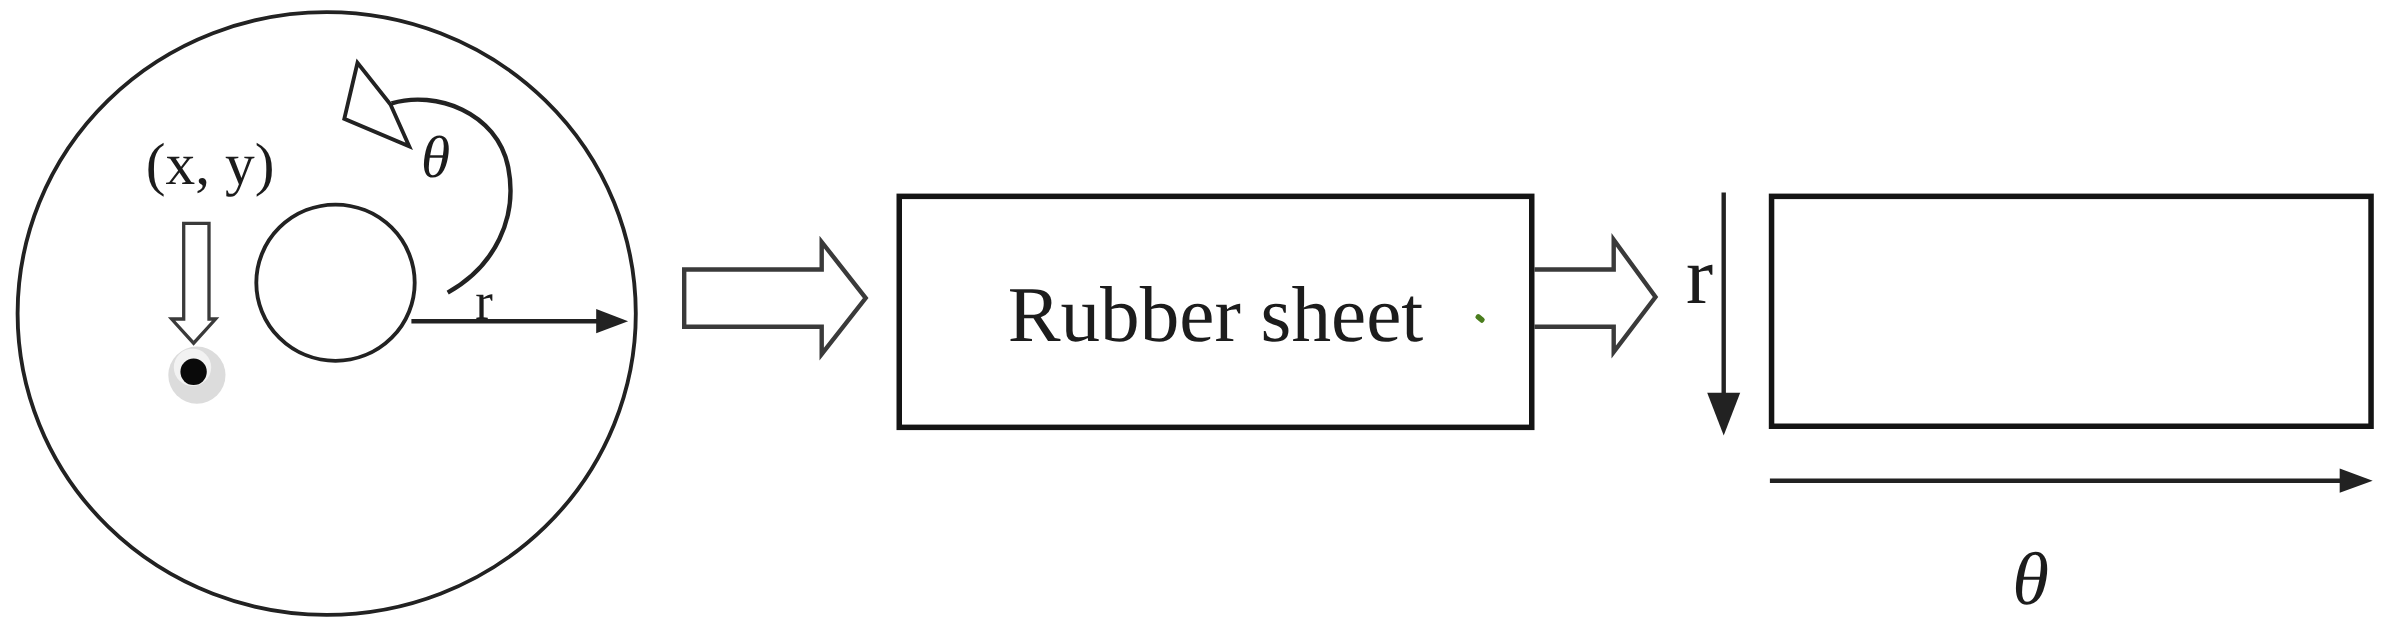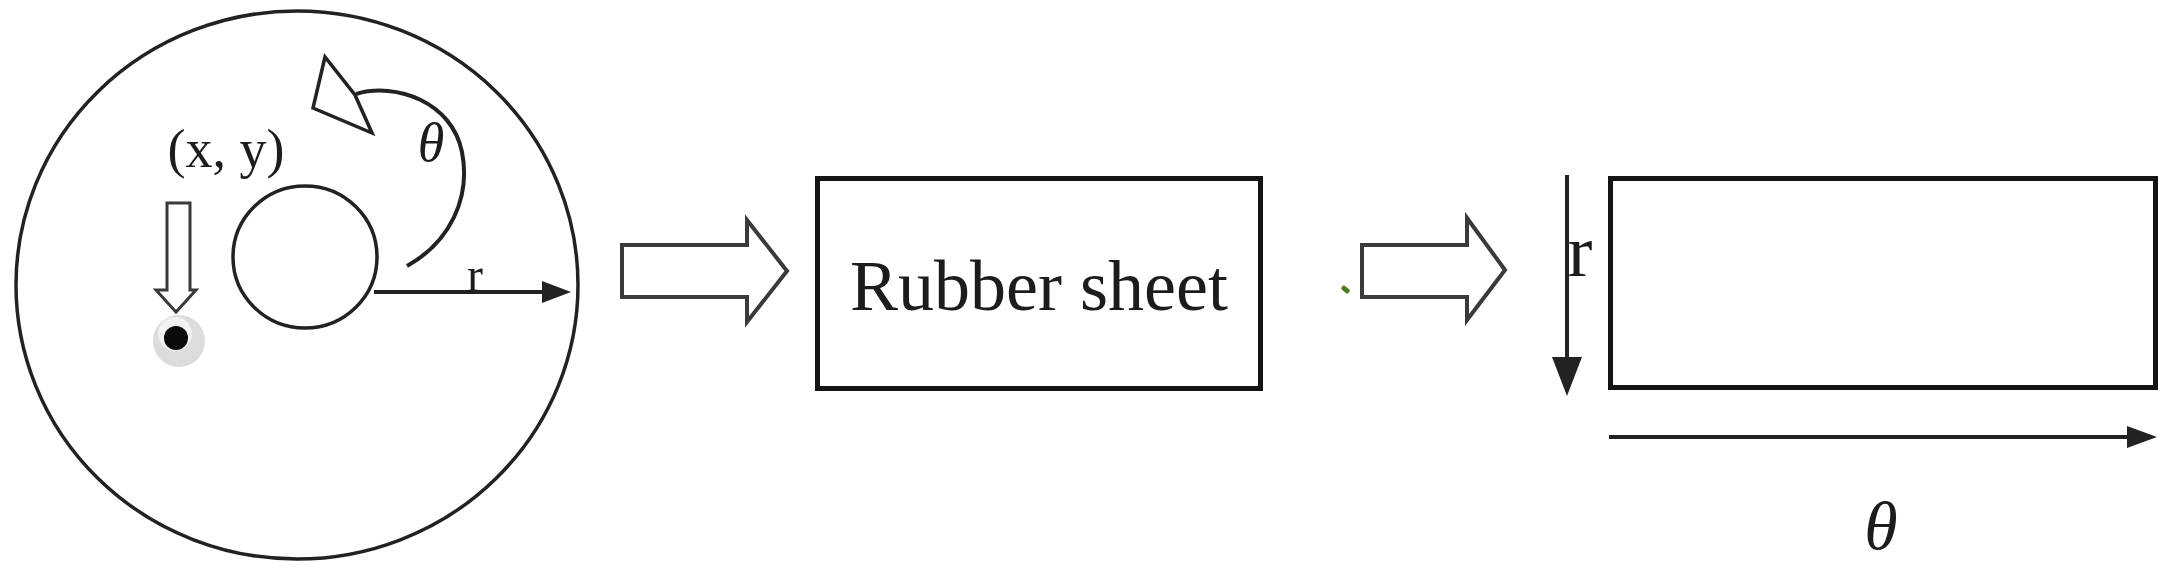--- a/index.html
+++ b/index.html
@@ -19,31 +19,30 @@
     overflow:hidden;
     font-family:"Liberation Serif","DejaVu Serif",serif;
   }
   .linework{position:absolute;left:0;top:0;width:2171px;height:568px;}
   .label{
     position:absolute;
     transform:translate(-50%,-50%);
     color:var(--ink);
     white-space:nowrap;
     line-height:1;
-    margin-left:35px;
   }
   .lbl-point      {left:191px;top:149px;font-size:54px;}
   .lbl-theta-left {left:396px;top:143px;font-size:54px;font-style:italic;}
   .lbl-r-left     {left:440px;top:275px;font-size:48px;}
   .lbl-r-right    {left:1545px;top:251px;font-size:74px;}
   .lbl-theta-right{left:1846px;top:526px;font-size:68px;font-style:italic;}
   .process-box{
     position:absolute;
     left:815px;top:176px;
-    width:448px;height:215px;
+    width:580px;height:215px;
     box-sizing:border-box;
     border:5px solid var(--box-border);
     background:#ffffff;
     display:flex;flex-direction:column;
     align-items:center;justify-content:center;
     padding-top:6px;
     font-size:72px;line-height:103px;
     color:var(--ink);
     text-align:center;
   }

